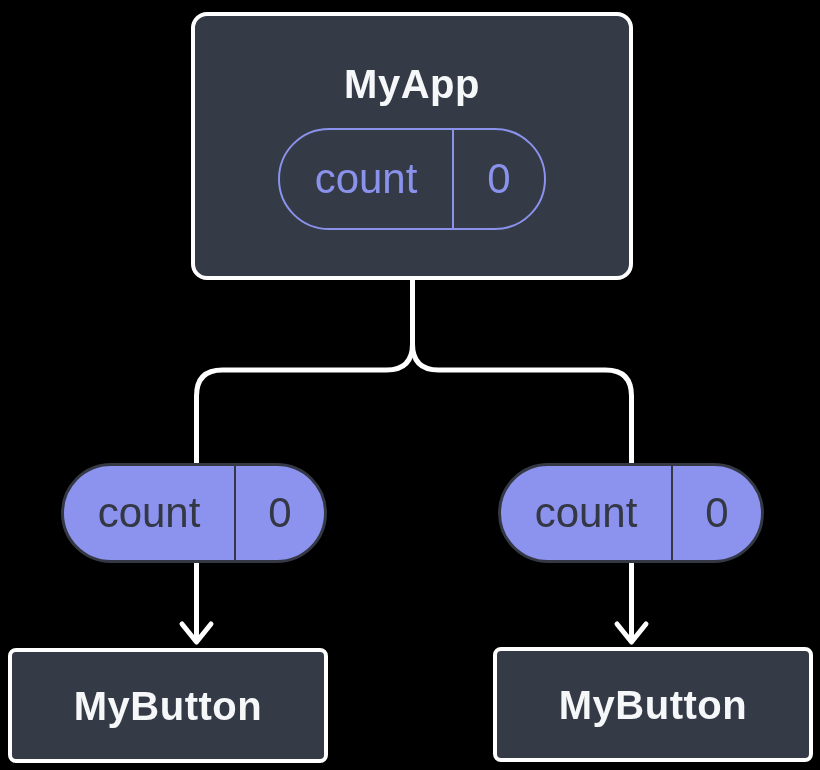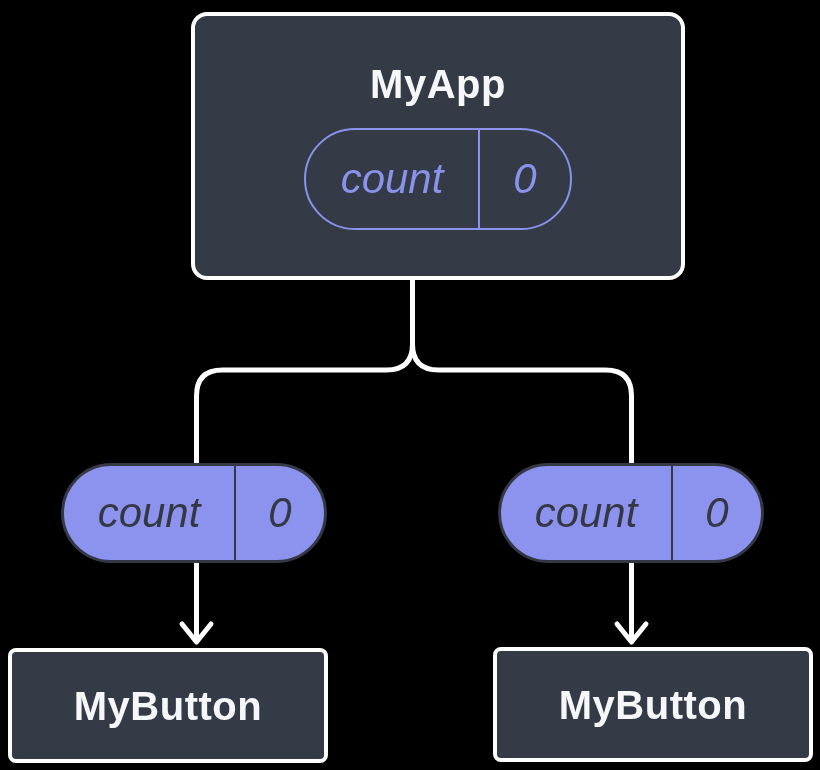--- a/index.html
+++ b/index.html
@@ -24,21 +24,21 @@
   .node {
     position: absolute;
     background: #343a46;
     border: 4px solid #ffffff;
     box-sizing: border-box;
     z-index: 2;
   }
   .app-node {
     left: 191px;
     top: 12px;
-    width: 494px;
+    width: 442px;
     height: 268px;
     border-radius: 16px;
     display: flex;
     flex-direction: column;
     align-items: center;
     padding-top: 44px;
   }
   .node-title {
     color: #f6f7f9;
     font-weight: bold;
@@ -68,21 +68,20 @@
   .state-pill .pill-value {
     flex: 1;
     color: #8a92ec;
   }
   .pill-name, .pill-value {
     display: flex;
     align-items: center;
     justify-content: center;
     font-size: 42px;
     line-height: 1;
-    font-style: italic;
   }
   .prop-pill {
     position: absolute;
     width: 266px;
     height: 100px;
     background: #8c93ee;
     border: 3px solid #343744;
   }
   .prop-pill .pill-name {
     width: 170px;

